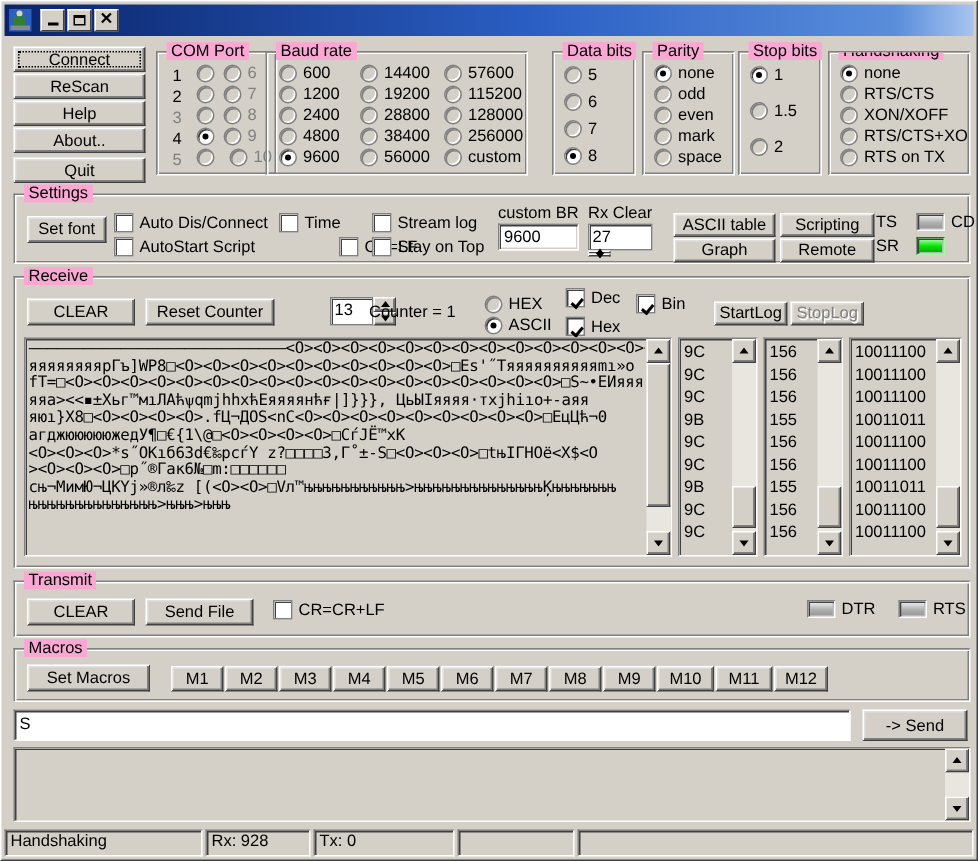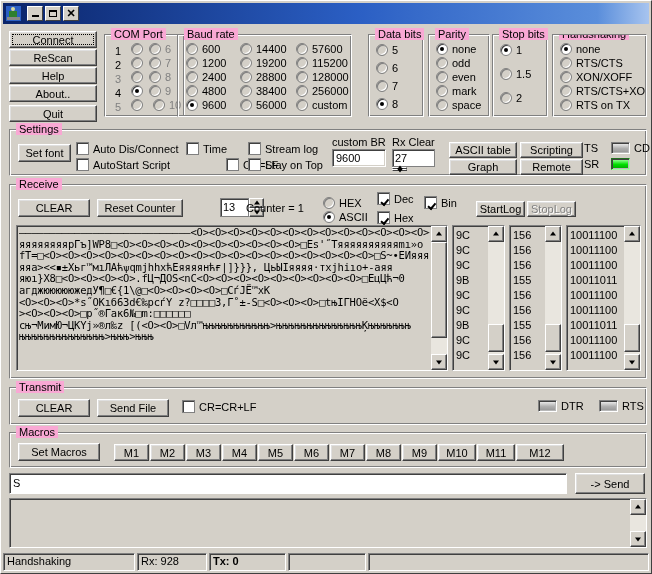--- a/index.html
+++ b/index.html
@@ -773,21 +773,21 @@
       </div>
     <div class="btn" style="left:392px; top:11px; width:35px; height:17px;">
         <span>M9</span>
       </div>
     <div class="btn" style="left:428px; top:11px; width:38px; height:17px;">
         <span>M10</span>
       </div>
     <div class="btn" style="left:467px; top:11px; width:38px; height:17px;">
         <span>M11</span>
       </div>
-    <div class="btn" style="left:506px; top:11px; width:48px; height:17px;">
+    <div class="btn" style="left:506px; top:11px; width:36px; height:17px;">
         <span>M12</span>
       </div>
   </div>
 
   <div id="sendinput" style="left:8px; top:472px; width:558px; height:21px;" placeholder="">S</div>
   <div class="btn" style="left:574px; top:472px; width:70px; height:21px;">
       <span>-&gt; Send</span>
     </div>
 
   <div id="txbig" style="left:8px; top:497px; width:638px; height:50px;">
@@ -798,18 +798,18 @@
       <div class="track"></div>
       <div class="sbtn">
           <i class="arrow-d"></i>
         </div>
     </div>
   </div>
 
   <div id="statusbar">
     <div class="spanel" style="width:132px;">Handshaking</div>
     <div class="spanel" style="width:70px;">Rx: 928</div>
-    <div class="spanel" style="width:77px;font-weight:bold;">Tx: 0</div>
+    <div class="spanel" style="width:94px;">Tx: 0</div>
     <div class="spanel" style="width:78px;"></div>
     <div class="spanel" style="flex:1 1 auto;"></div>
   </div>
 
 </div>
 
 </body></html>

